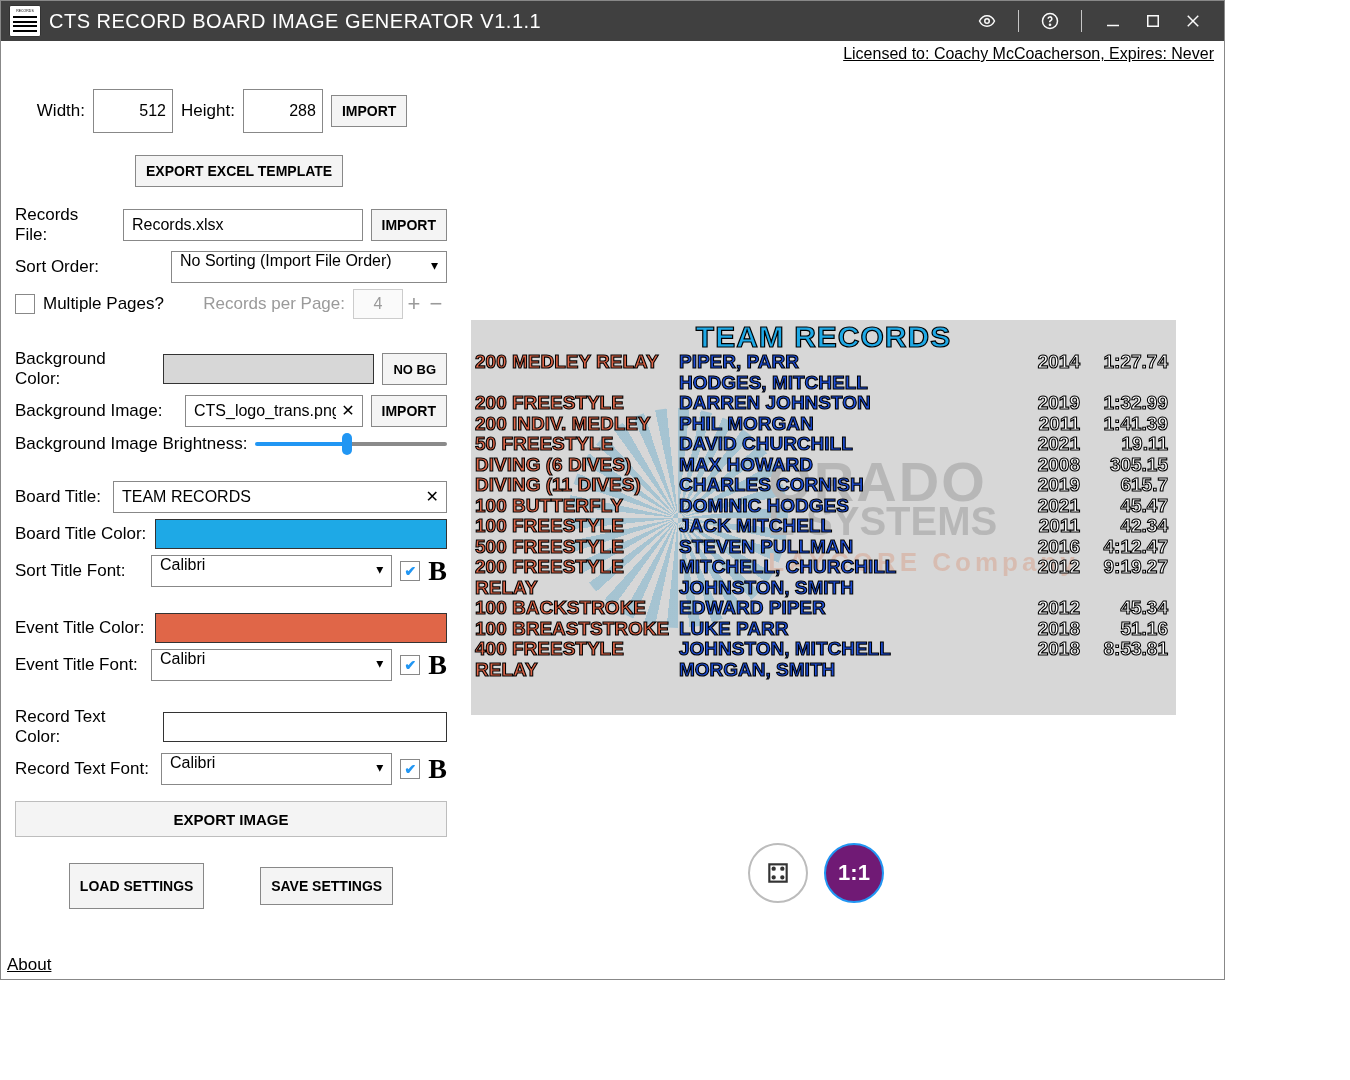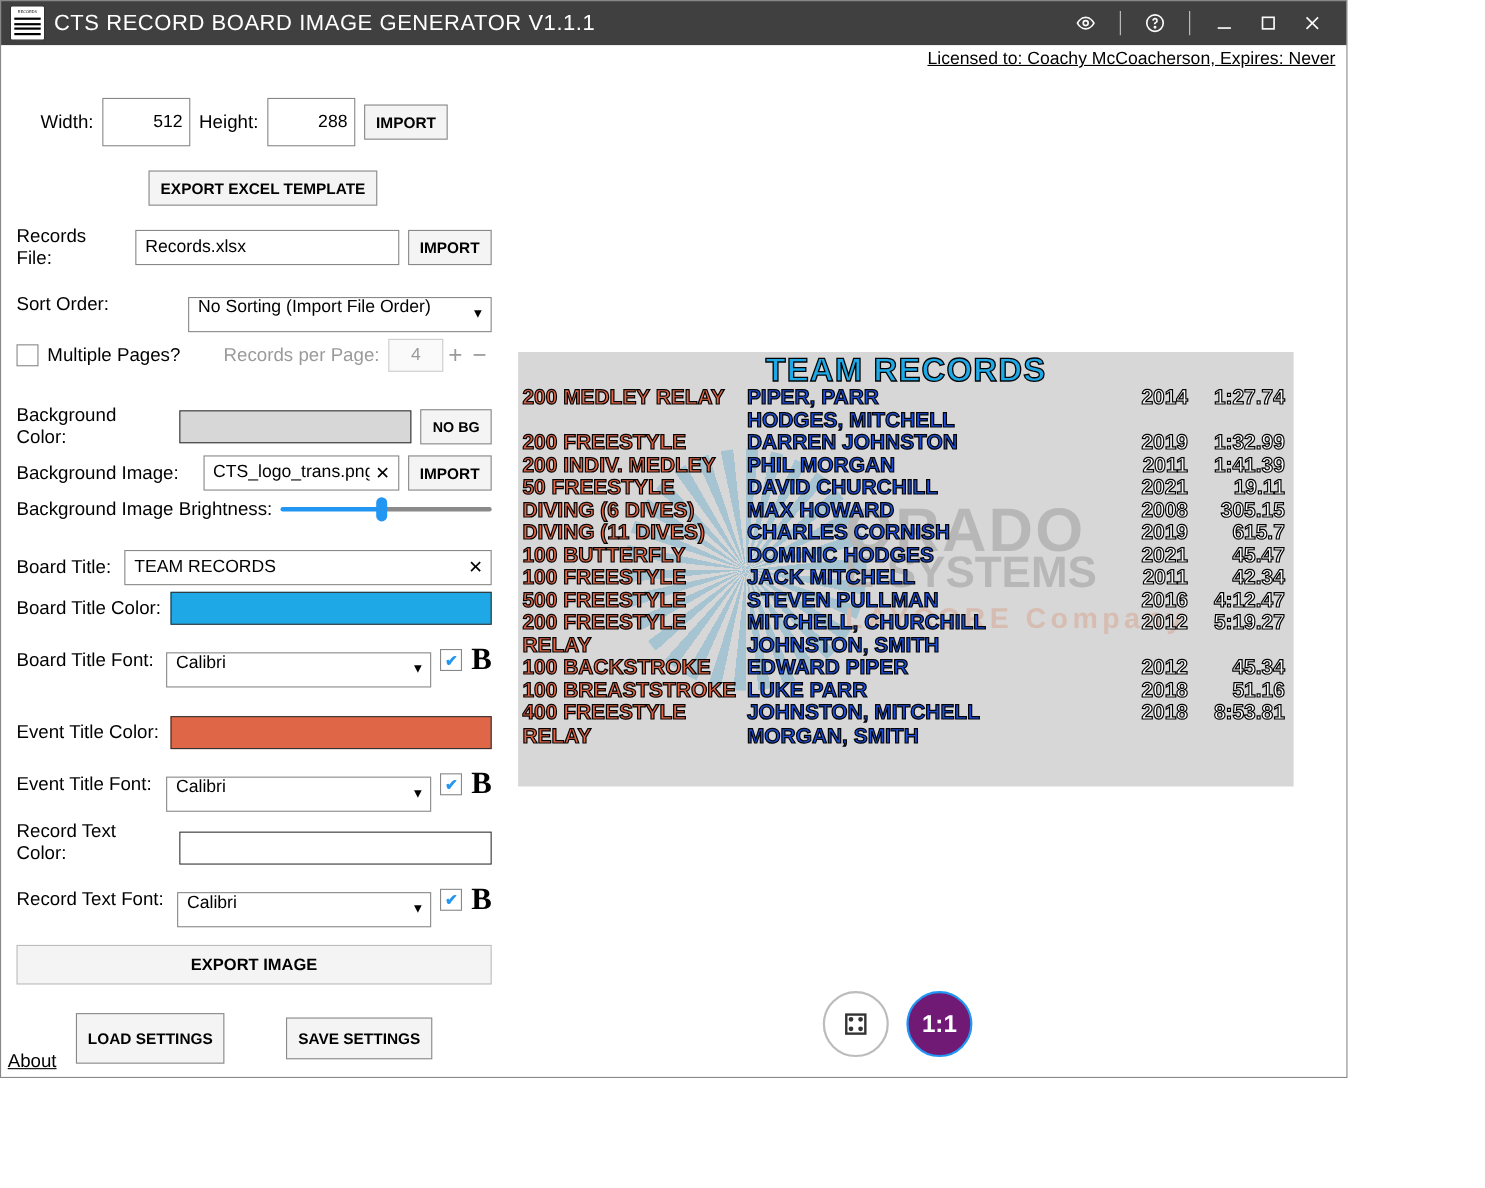--- a/index.html
+++ b/index.html
@@ -16,21 +16,21 @@
   .divider { width:1px; height:22px; background:rgba(255,255,255,0.7); }
   .license { text-align:right; font-size:16px; padding:4px 10px 2px 0; text-decoration:underline; }
   .body { display:flex; }
   .left { width:460px; padding:10px 14px 0 14px; font-size:17px; }
   .row { display:flex; align-items:center; margin:6px 0; gap:8px; }
   .lab { display:inline-block; }
   input[type=text].num { width:80px; height:44px; border:1px solid #888; text-align:right; padding:0 6px; font-size:16px; }
   .btn { height:32px; border:1px solid #888; background:#f4f4f4; font-size:14px; font-weight:700; padding:0 10px; cursor:pointer; }
   .btn.small { font-size:13px; }
   .txt { height:32px; border:1px solid #888; padding:0 8px; font-size:16px; }
-  .select { height:32px; border:1px solid #888; padding:0 28px 0 8px; font-size:16px; position:relative; background:#fff;margin-top:19px; }
+  .select { height:32px; border:1px solid #888; padding:0 28px 0 8px; font-size:16px; position:relative; background:#fff; }
   .select::after { content:"▾"; position:absolute; right:8px; top:5px; font-size:14px; }
   .chk { width:20px; height:20px; border:1px solid #888; display:inline-flex; align-items:center; justify-content:center; }
   .chk.checked::after { content:"✔"; color:#2196F3; font-size:14px; font-weight:bold; }
   .stepper { display:flex; align-items:center; }
   .stepper input { width:50px; height:30px; border:1px solid #ccc; text-align:center; color:#9a9a9a; font-size:16px; }
   .stepper .pm { color:#9a9a9a; font-size:22px; width:22px; text-align:center; cursor:default; line-height:1; }
   .muted { color:#9a9a9a; }
   .swatch { height:30px; border:1px solid #333; flex:1; }
   .clearx { position:absolute; right:8px; top:6px; font-size:16px; }
   .relbox { position:relative; flex:1; }
@@ -179,39 +179,39 @@
           <span class="clearx">✕</span>
         </div>
       </div>
 
       <div class="row">
         <span class="lab" style="width:132px;">Board Title Color:</span>
         <div class="swatch" style="background:#1ea9e6"></div>
       </div>
 
       <div class="row">
-        <span class="lab" style="width:128px;">Board Title Font:</span>
+        <span class="lab" style="width:128px;">Sort Title Font:</span>
         <div class="select" style="flex:1"><span>Calibri</span></div>
         <span class="chk checked"></span>
         <span class="boldmark">B</span>
       </div>
 
       <div class="row" style="margin-top:26px;">
         <span class="lab" style="width:132px;">Event Title Color:</span>
         <div class="swatch" style="background:#e06648"></div>
       </div>
 
       <div class="row">
         <span class="lab" style="width:128px;">Event Title Font:</span>
         <div class="select" style="flex:1"><span>Calibri</span></div>
         <span class="chk checked"></span>
         <span class="boldmark">B</span>
       </div>
 
-      <div class="row" style="margin-top:8px;align-items:flex-end;">
+      <div class="row" style="margin-top:26px;">
         <span class="lab" style="width:140px;">Record Text Color:</span>
         <div class="swatch" style="background:#ffffff"></div>
       </div>
 
       <div class="row">
         <span class="lab" style="width:138px;">Record Text Font:</span>
         <div class="select" style="flex:1"><span>Calibri</span></div>
         <span class="chk checked"></span>
         <span class="boldmark">B</span>
       </div>
@@ -290,21 +290,21 @@
               <span class="ev">500 FREESTYLE</span>
               <span class="nm">STEVEN PULLMAN</span>
               <span class="yr">2016</span>
               <span class="tm">4:12.47</span>
             </div>
             <div class="rowp">
               <span class="ev">200 FREESTYLE RELAY</span>
               <span class="nm">MITCHELL, CHURCHILL
 JOHNSTON, SMITH</span>
               <span class="yr">2012</span>
-              <span class="tm">5:19.27</span>
+              <span class="tm">9:19.27</span>
             </div>
             <div class="rowp">
               <span class="ev">100 BACKSTROKE</span>
               <span class="nm">EDWARD PIPER</span>
               <span class="yr">2012</span>
               <span class="tm">45.34</span>
             </div>
             <div class="rowp">
               <span class="ev">100 BREASTSTROKE</span>
               <span class="nm">LUKE PARR</span>

